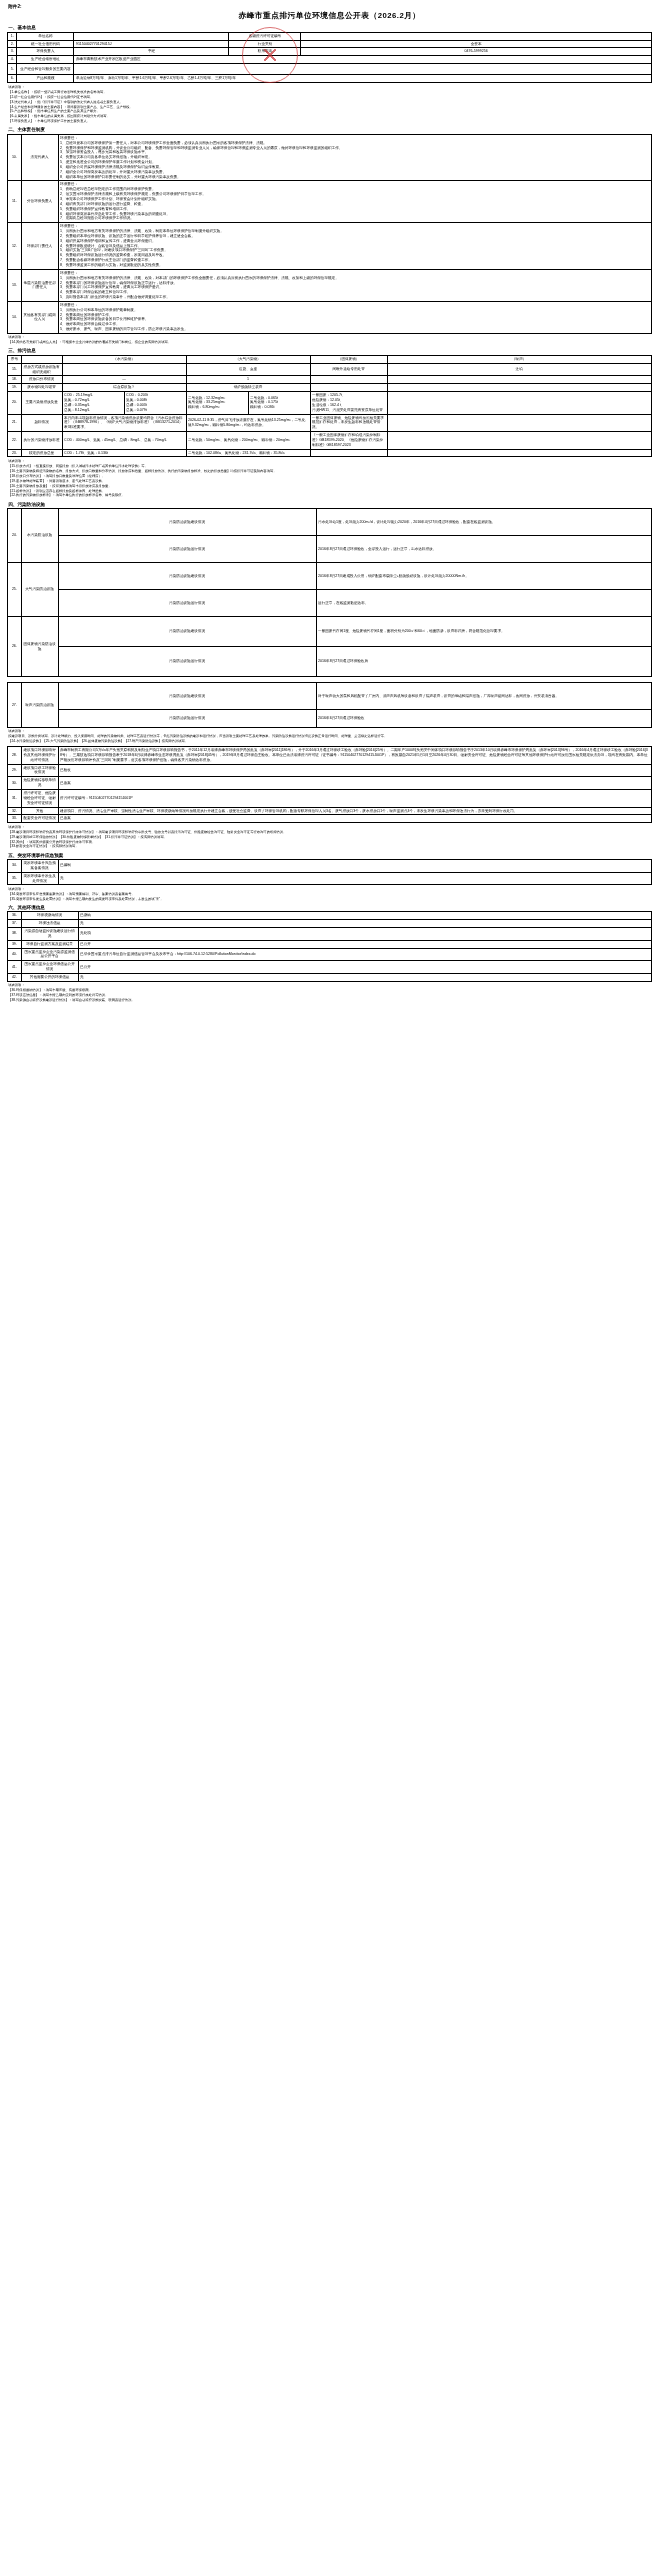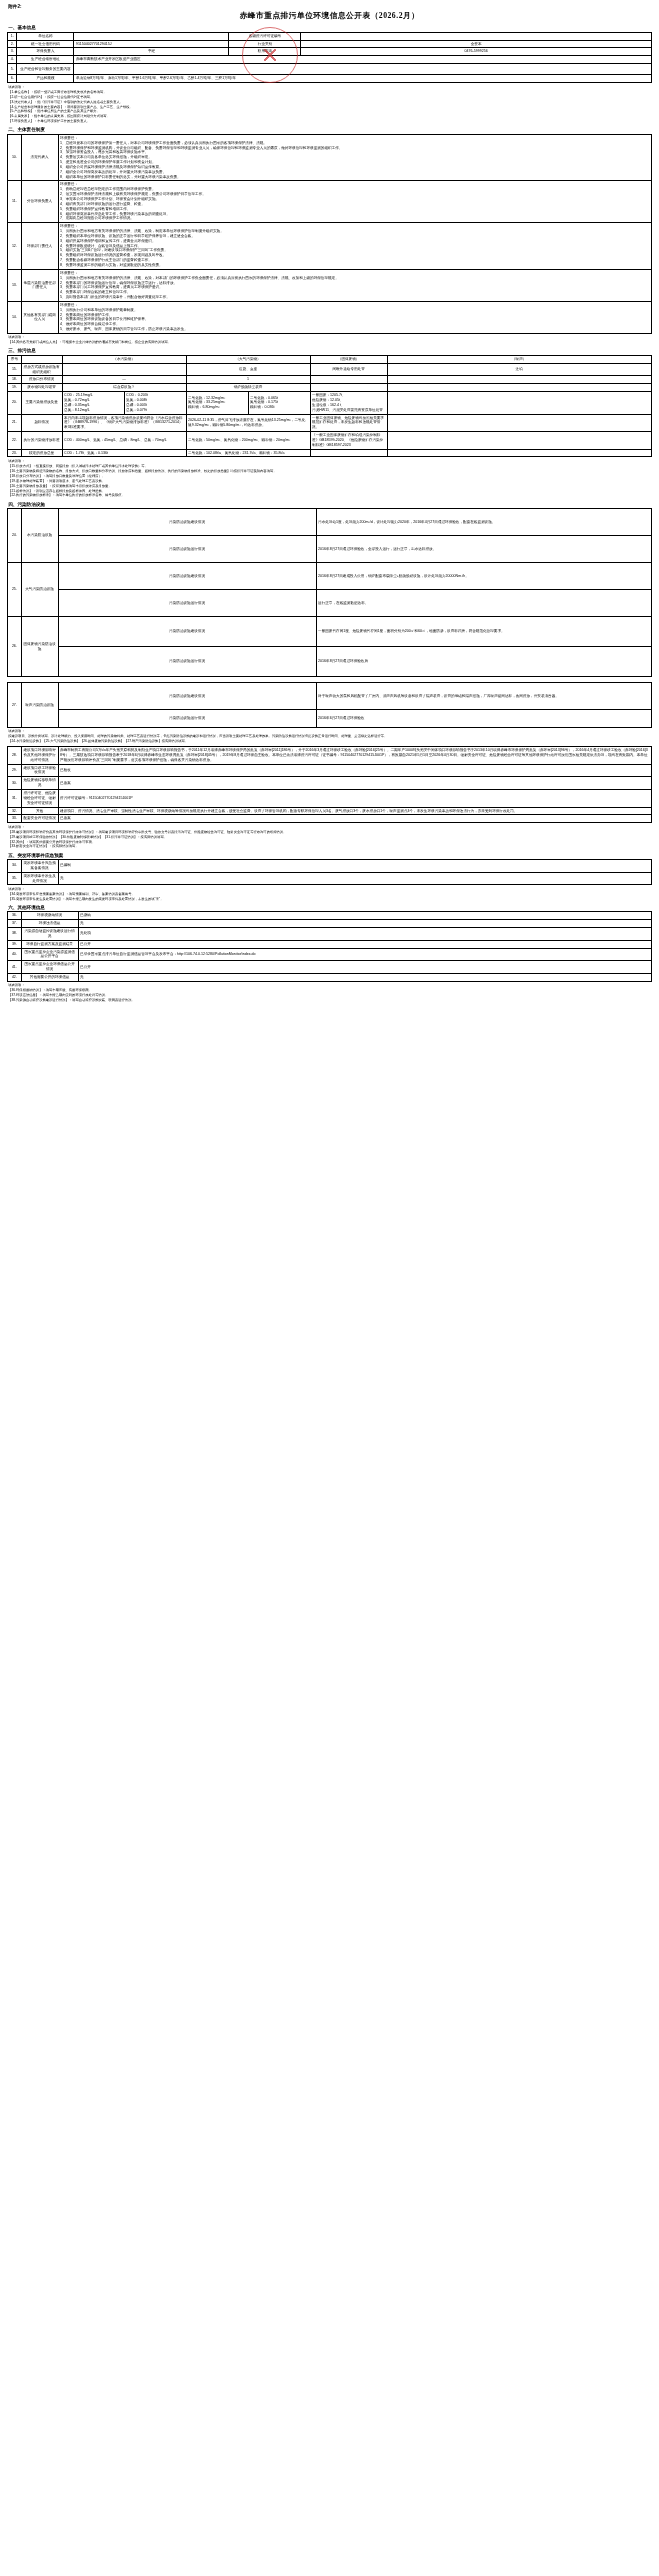--- a/index.html
+++ b/index.html
@@ -18,21 +18,21 @@
   }
   .attach-label {
     font-size: 4.6px;
     font-weight: bold;
     margin: 1px 0 2.1px 1px;
   }
   .doc-title {
     text-align: center;
     font-size: 7.7px;
     font-weight: bold;
-    font-family: Liberation Serif, serif;
+    font-family: Liberation Sans, sans-serif;
     letter-spacing: 0.5px;
     margin: 2.1px 0 4.1px 0;
   }
   .section-head {
     font-size: 4.6px;
     font-weight: bold;
     margin: 3.1px 0 1.5px 1px;
   }
   table.grid {
     width: 100%;

